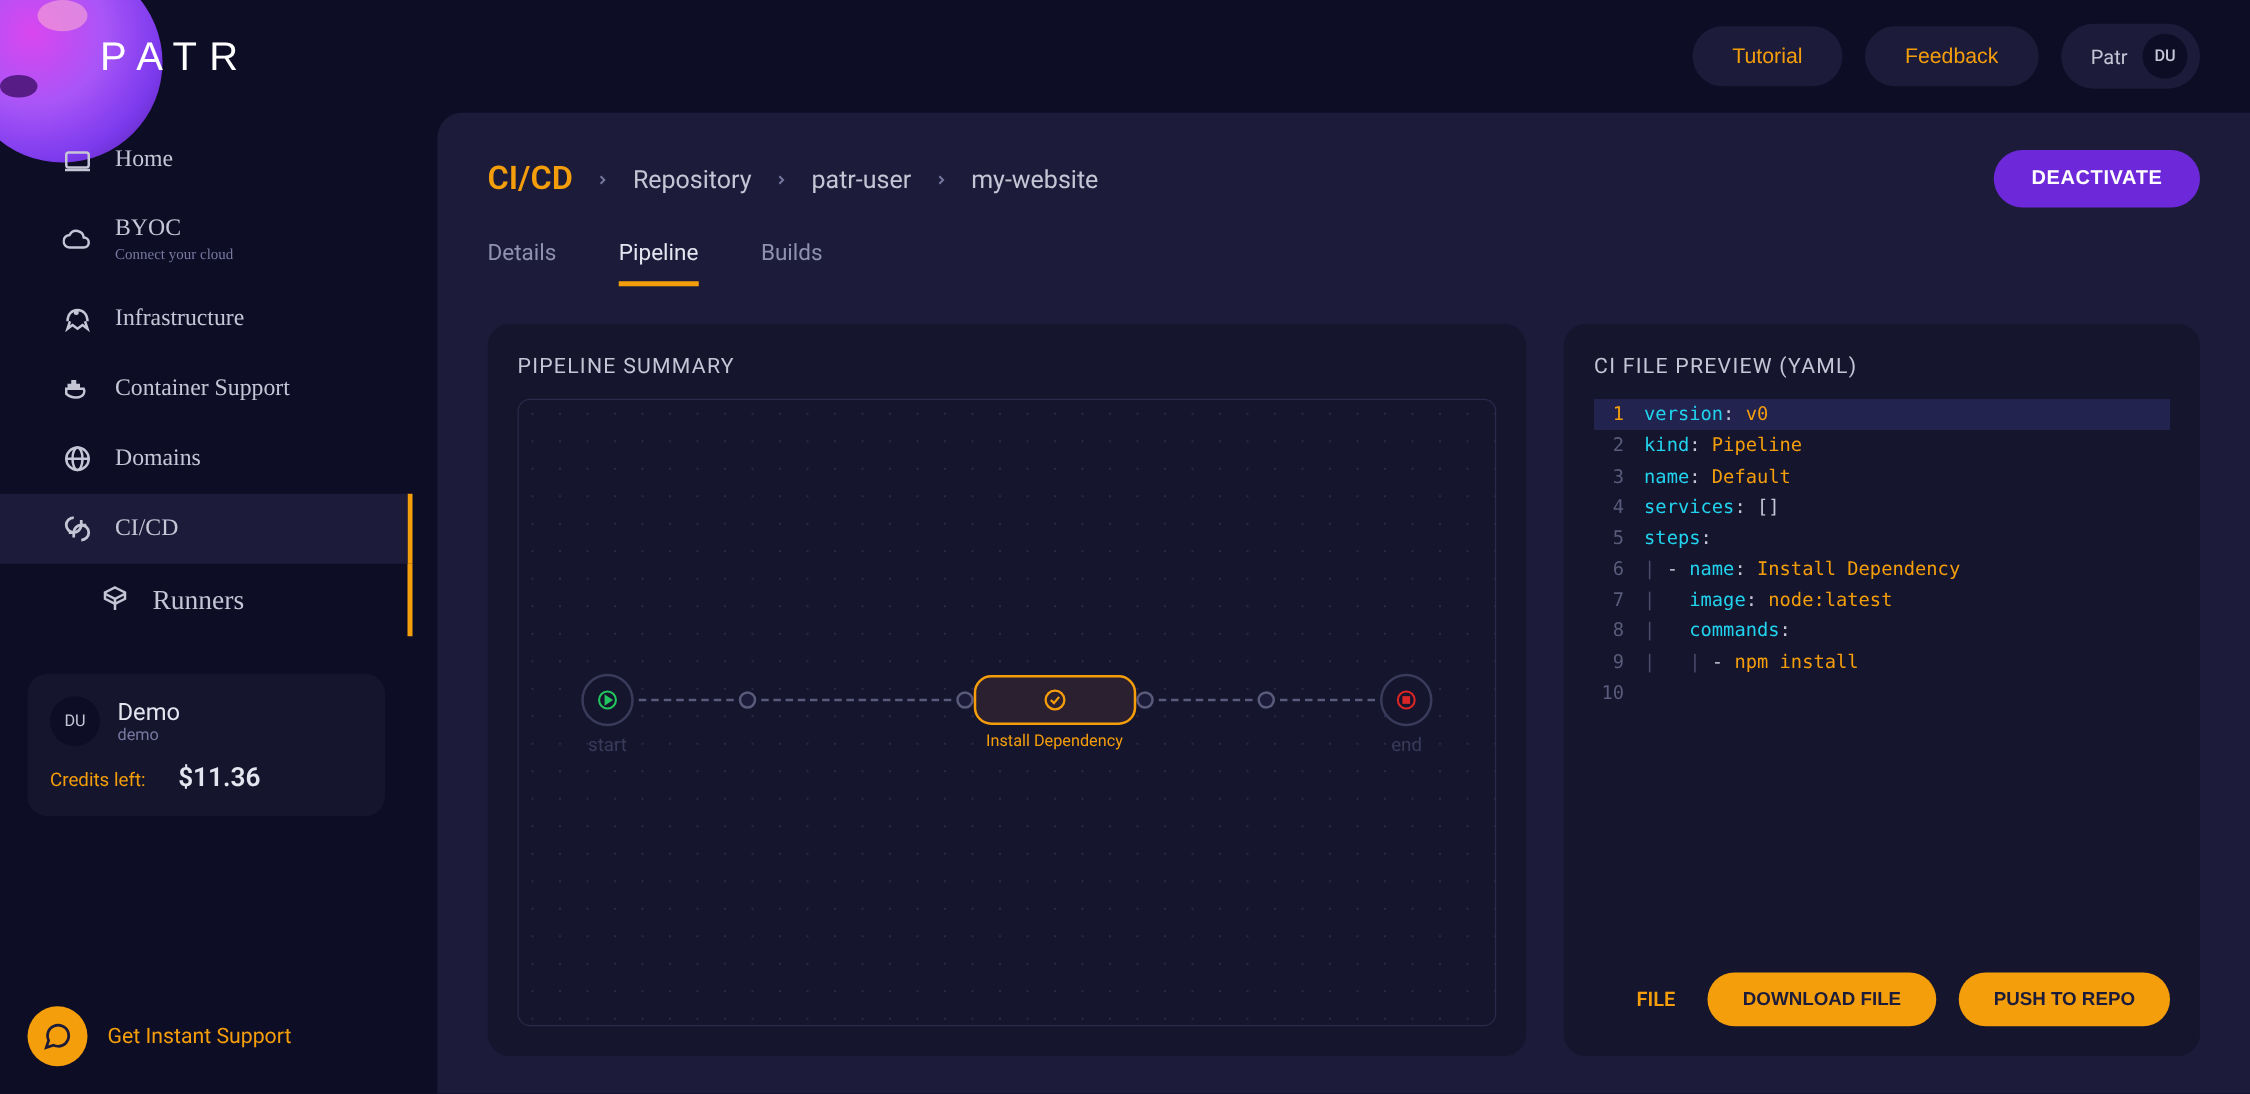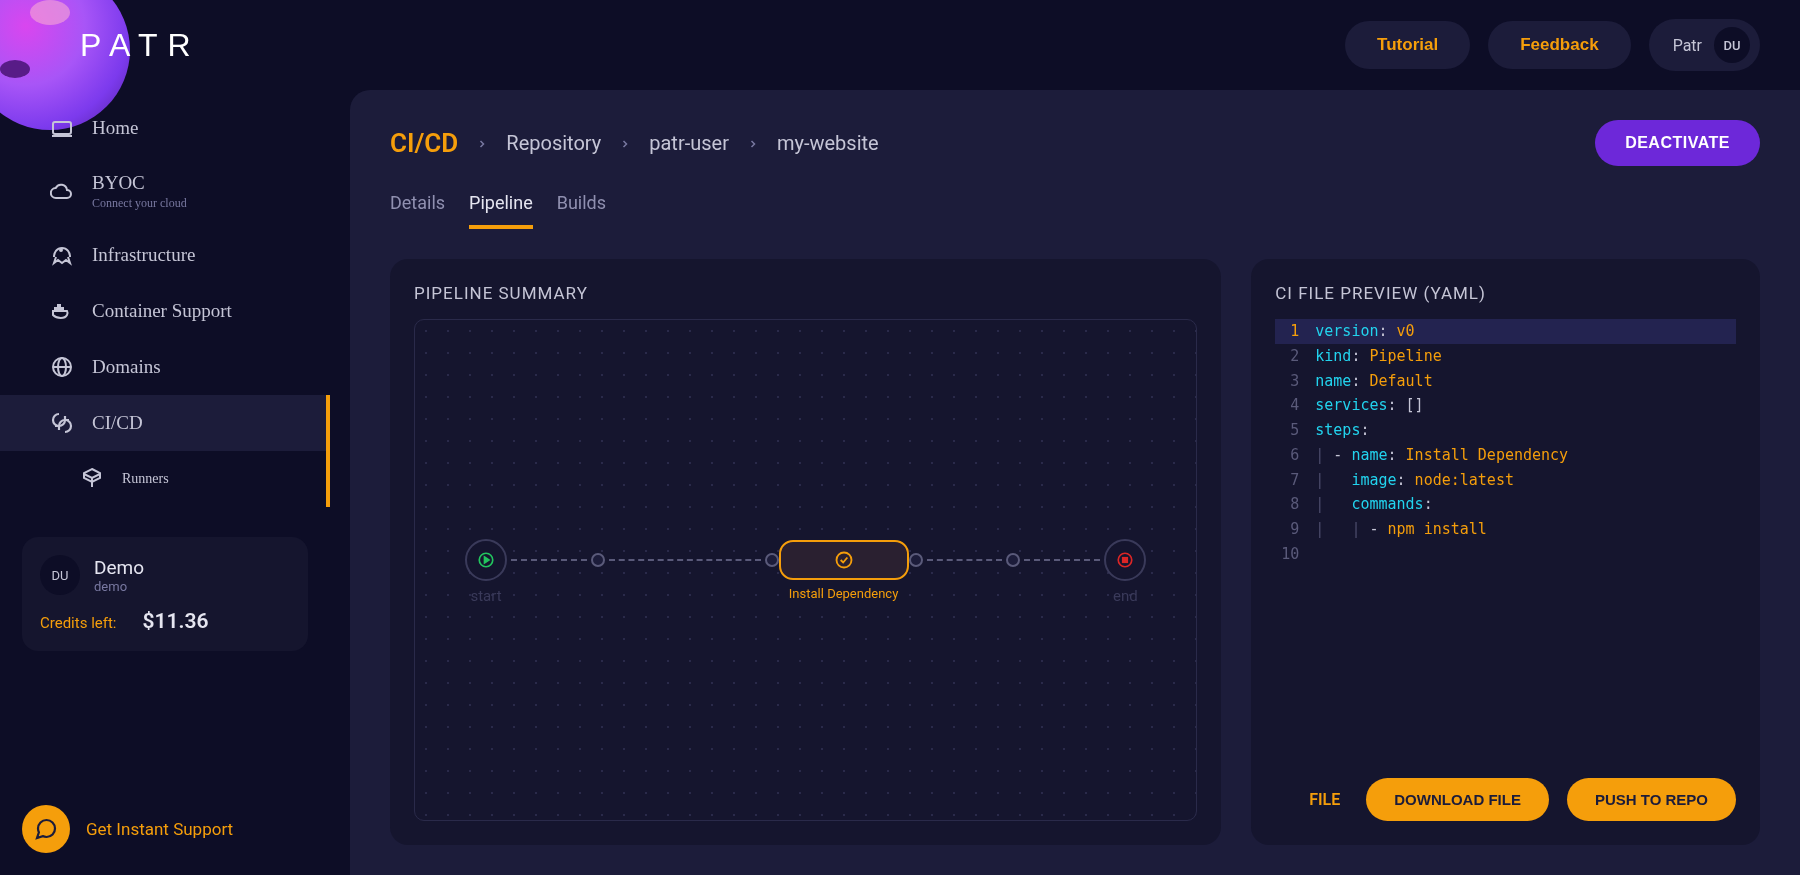--- a/index.html
+++ b/index.html
@@ -68,21 +68,21 @@
       display: flex;
       gap: 18px;
       align-items: center;
     }
     .pill-btn {
       background: #1c1c3a;
       color: #f59e0b;
       padding: 14px 32px;
       border-radius: 30px;
       font-size: 17px;
-      font-weight: 700;
+      font-weight: 400;
       cursor: pointer;
       border: none;
     }
     .user-pill {
       background: #1c1c3a;
       display: flex;
       align-items: center;
       gap: 12px;
       padding: 8px 10px 8px 24px;
       border-radius: 30px;
@@ -123,21 +123,21 @@
       display: flex;
       align-items: center;
       gap: 18px;
       padding: 16px 20px 16px 50px;
       cursor: pointer;
       font-size: 19px;
       color: #c5c5d6;
     }
     .nav-item.sub {
       padding-left: 80px;
-      font-size: 14px;
+      font-size: 22px;
     }
     .nav-item.active {
       background: #1c1c3a;
     }
     .nav-subtitle {
       font-size: 12px;
       color: #7878a0;
       margin-top: 2px;
     }
     .nav-icon {
@@ -208,21 +208,21 @@
       border: none;
       padding: 14px 30px;
       border-radius: 30px;
       font-size: 16px;
       font-weight: 700;
       letter-spacing: 0.5px;
       cursor: pointer;
     }
     .tabs {
       display: flex;
-      gap: 24px;
+      gap: 50px;
       margin-top: 26px;
     }
     .tab {
       font-size: 18px;
       color: #9090b0;
       padding-bottom: 12px;
       cursor: pointer;
       border-bottom: 4px solid transparent;
     }
     .tab.active {

